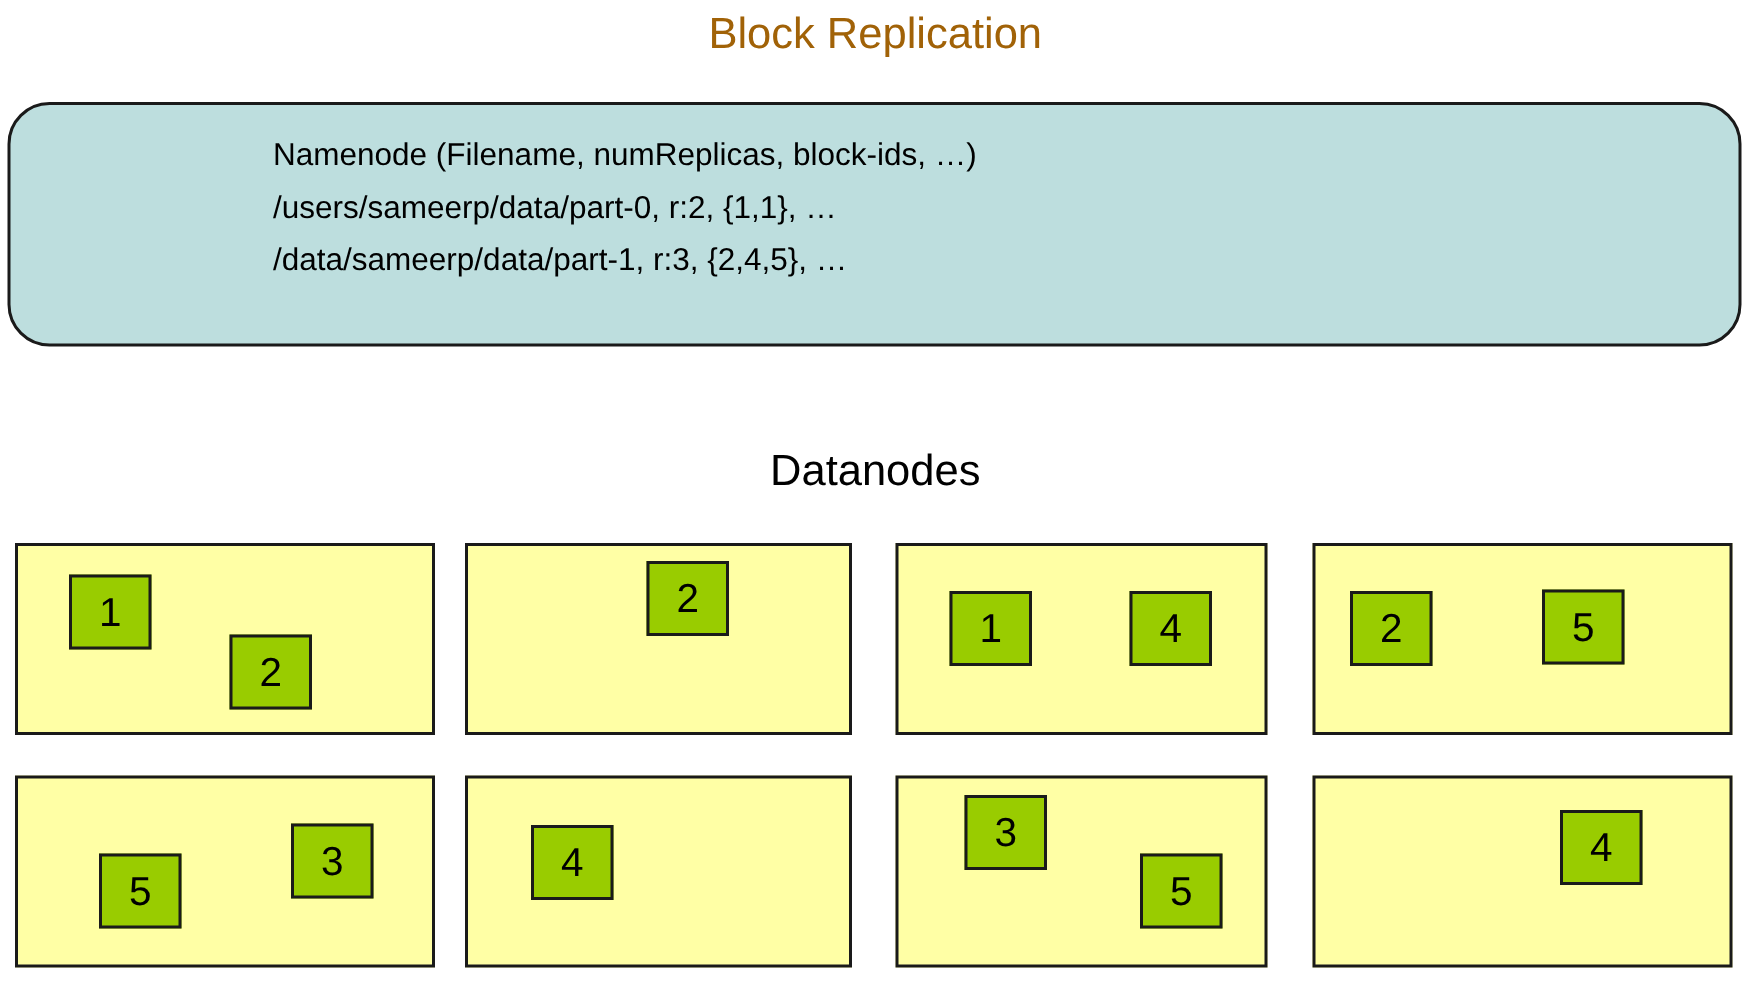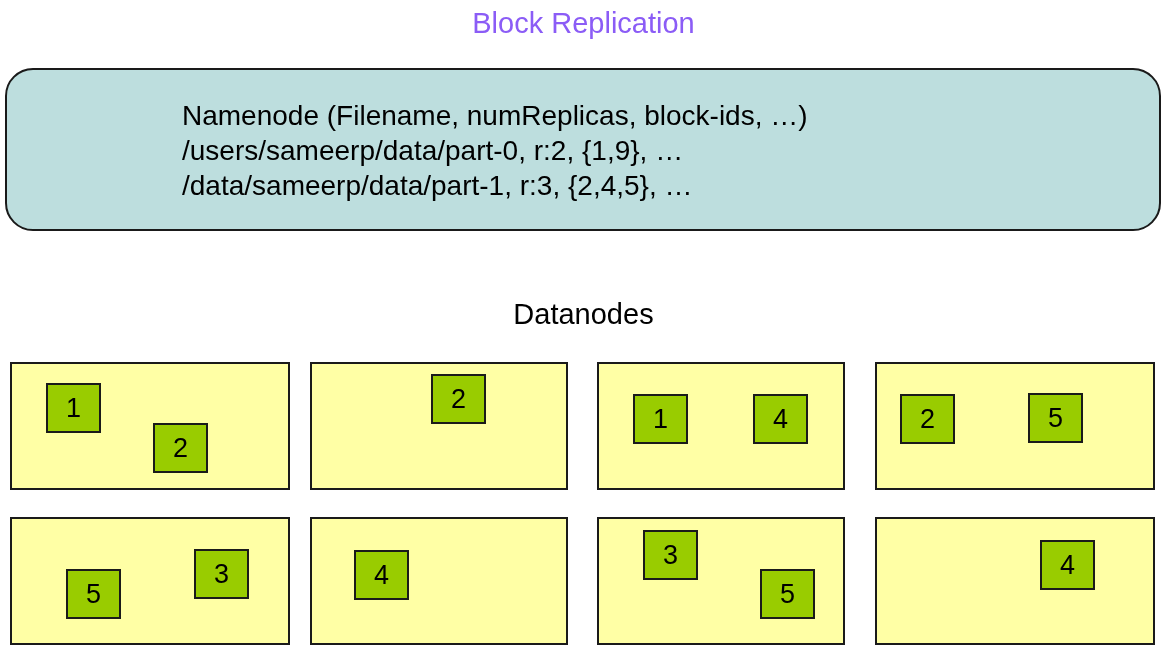--- a/index.html
+++ b/index.html
@@ -16,35 +16,35 @@
     font-family:"Liberation Sans", sans-serif;
     color:#000;
     overflow:hidden;
   }
   .title{
     position:absolute;
     top:8px;left:0;width:100%;
     text-align:center;
     font-size:29px;
     line-height:1.1;
-    color:#8b5cf6;
+    color:#a16207;
   }
   .namenode{
     position:absolute;
     left:5px;top:68px;
     width:1156px;height:163px;
     background:var(--nn-fill);
     border:2px solid var(--line);
     border-radius:28px;
     box-sizing:border-box;
   }
   .nn-text{
     position:absolute;
-    left:175px;top:28px;
-    font-size:28px;
+    left:175px;top:16px;
+    font-size:21px;
     line-height:35px;
     white-space:nowrap;
   }
   .dn-label{
     position:absolute;
     top:299px;left:0;width:100%;
     text-align:center;
     font-size:29px;
     line-height:1.1;
   }
@@ -70,21 +70,21 @@
 </head>
 <body>
 
 <div class="canvas">
 
   <div class="title">Block Replication</div>
 
   <div class="namenode">
     <div class="nn-text">
       <div>Namenode (Filename, numReplicas, block-ids, …)</div>
-      <div>/users/sameerp/data/part-0, r:2, {1,9}, …</div>
+      <div>/users/sameerp/data/part-0, r:2, {1,1}, …</div>
       <div>/data/sameerp/data/part-1, r:3, {2,4,5}, …</div>
     </div>
   </div>
 
   <div class="dn-label">Datanodes</div>
 
   <div>
       <div class="datanode" style="left: 10px; top: 362px; width: 280px; height: 128px;">
         <div class="block" style="left: 34px; top: 19px;">1</div>
         <div class="block" style="left: 141px; top: 59px;">2</div>

